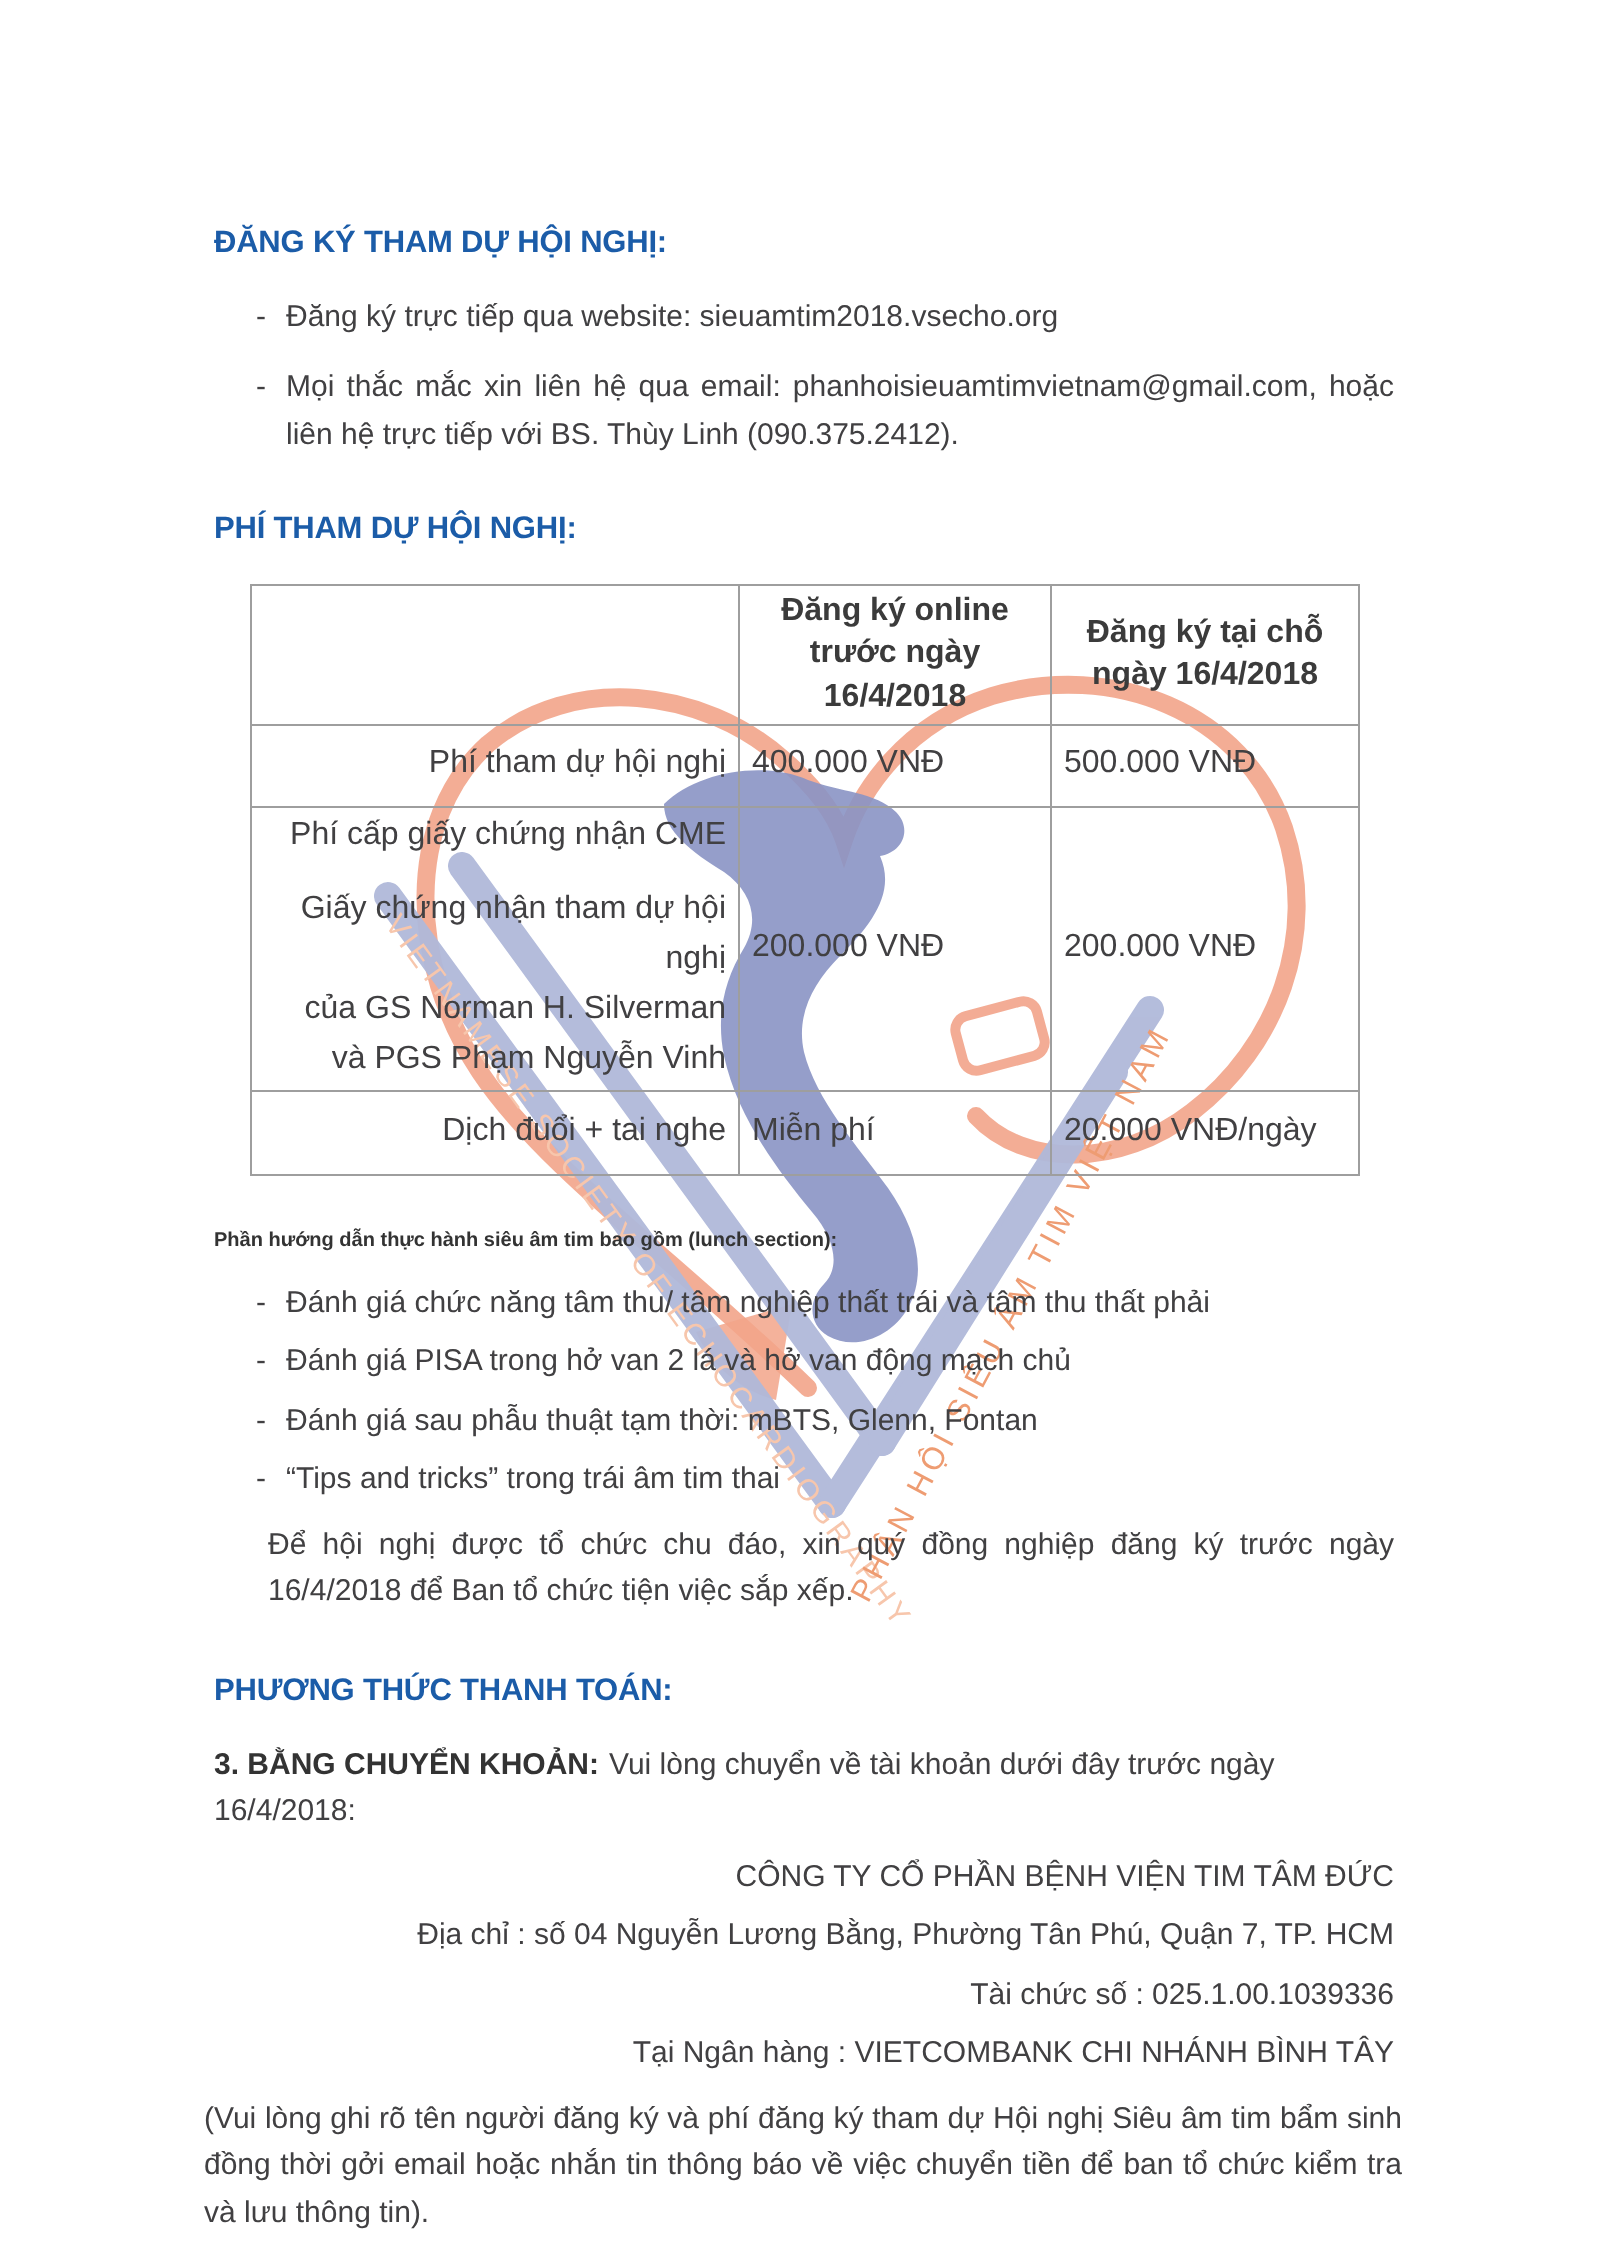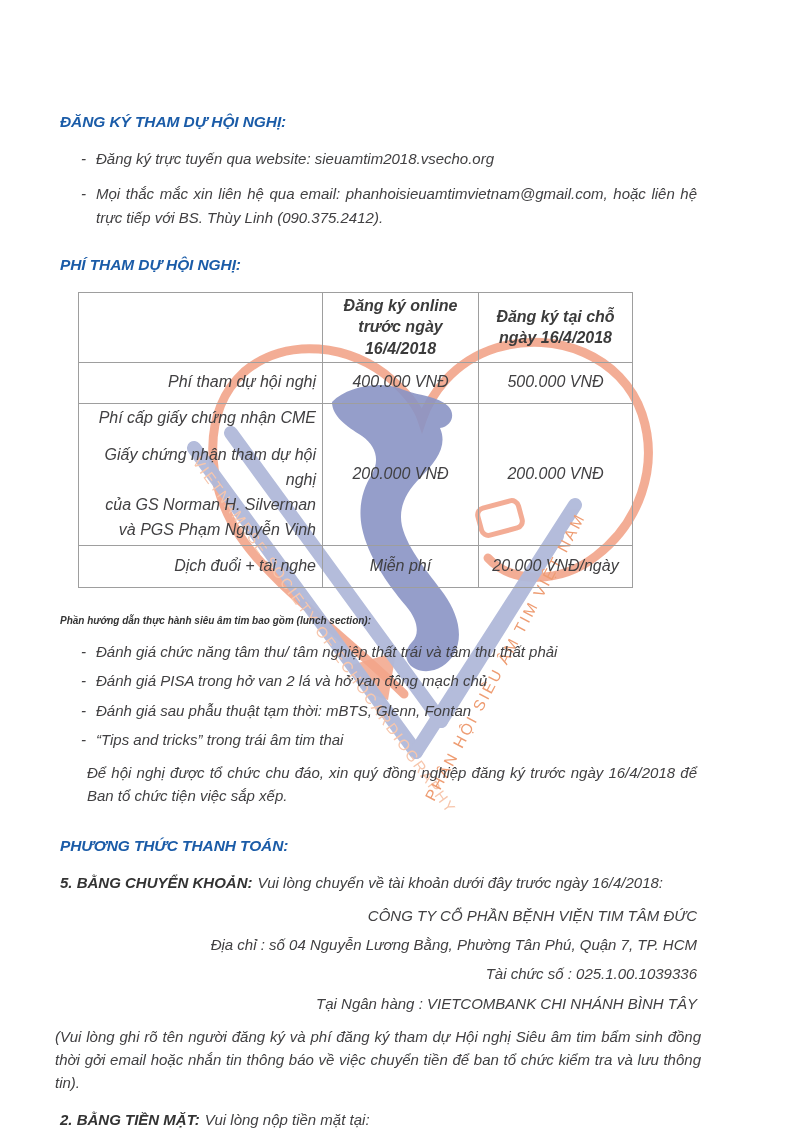--- a/index.html
+++ b/index.html
@@ -2,41 +2,41 @@
 <html><head>
 <meta charset="utf-8">
 <style>
   html,body { margin:0; padding:0; background:#ffffff; }
   .page {
     position:relative; width:800px; height:1131px; background:#ffffff;
     overflow:hidden; font-family:"Liberation Sans", sans-serif;
     color:#414042; font-size:15px; line-height:1.55;
   }
   .watermark { position:absolute; left:0; top:0; width:800px; height:1131px; z-index:0; pointer-events:none; }
-  .content { position:absolute; inset:0; z-index:1; padding:110px 103px 0 60px;font-style:italic; }
+  .content { position:absolute; inset:0; z-index:1; padding:110px 103px 0 107px; }
 
   .h-blue { color:#1b5ca8; font-weight:bold; font-size:15.5px; letter-spacing:-0.1px; margin:0 0 13px 0; }
   .h-dark { color:#333333; font-weight:bold; font-size:10px; margin:0 0 12px 0; }
 
   .bullets { margin:0 0 0 21px; }
   .bullet { display:flex; gap:10px; }
   .bullet .dash { flex:0 0 auto; }
   .bullet .txt { flex:1 1 auto; }
   .reg-bullets .bullet { margin-bottom:12px; }
   .reg-bullets .just { text-align:justify; }
   .lunch-bullets .bullet { margin-bottom:6px; }
 
   .sec-fees { margin-top:24px; }
   table.fees {
     border-collapse:collapse; width:554px; margin:15px 0 0 18px;
     font-size:16px; color:#414042; table-layout:fixed;
   }
   table.fees td { border:1px solid #9e9e9e; vertical-align:middle; padding:2px 6px; background:transparent; }
   table.fees td.lbl { text-align:right; padding-left:18px; }
-  table.fees td.val { text-align:center; }
+  table.fees td.val { }
   table.fees tr.hdr td { font-weight:bold; text-align:center; color:#3b3b3b; line-height:1.35; height:48px; }
   table.fees tr.r1 td { height:36px; }
   table.fees tr.r2 td { height:110px; }
   table.fees tr.r3 td { height:37px; }
   table.fees .p1 { margin:0 0 13px 0; }
   table.fees .ln { display:block; }
 
   .sec-lunch { margin-top:25px; }
   .lunch-note { margin:10px 0 0 27px; text-align:justify; }
 
@@ -97,21 +97,21 @@
     <text transform="translate(434,802) rotate(-62)" font-size="15.5" letter-spacing="2.5" font-family="Liberation Sans, sans-serif" fill="#ee9c72">PHÂN HỘI SIÊU ÂM TIM VIỆT NAM</text>
   </svg>
 
   <div class="content">
 
     <div class="sec-reg">
       <p class="h-blue">ĐĂNG KÝ THAM DỰ HỘI NGHỊ:</p>
       <div class="bullets reg-bullets">
         <div class="bullet">
           <span class="dash">-</span>
-          <span class="txt">Đăng ký trực tuyến qua website: sieuamtim2018.vsecho.org</span>
+          <span class="txt">Đăng ký trực tiếp qua website: sieuamtim2018.vsecho.org</span>
         </div>
         <div class="bullet">
           <span class="dash">-</span>
           <span class="txt just">Mọi thắc mắc xin liên hệ qua email: phanhoisieuamtimvietnam@gmail.com, hoặc liên hệ trực tiếp với BS. Thùy Linh (090.375.2412).</span>
         </div>
       </div>
     </div>
 
     <div class="sec-fees">
       <p class="h-blue">PHÍ THAM DỰ HỘI NGHỊ:</p>
@@ -177,21 +177,21 @@
           <span class="txt">“Tips and tricks” trong trái âm tim thai</span>
         </div>
       </div>
       <p class="lunch-note">Để hội nghị được tổ chức chu đáo, xin quý đồng nghiệp đăng ký trước ngày 16/4/2018 để Ban tổ chức tiện việc sắp xếp.</p>
     </div>
 
     <div class="sec-pay">
       <p class="h-blue">PHƯƠNG THỨC THANH TOÁN:</p>
 
       <p class="pay-item">
-        <strong>5. BẰNG CHUYỂN KHOẢN:</strong><span>Vui lòng chuyển về tài khoản dưới đây trước ngày 16/4/2018:</span>
+        <strong>3. BẰNG CHUYỂN KHOẢN:</strong><span>Vui lòng chuyển về tài khoản dưới đây trước ngày 16/4/2018:</span>
       </p>
       <div class="bank-lines">
         <div>CÔNG TY CỔ PHẦN BỆNH VIỆN TIM TÂM ĐỨC</div>
         <div>Địa chỉ : số 04 Nguyễn Lương Bằng, Phường Tân Phú, Quận 7, TP. HCM</div>
         <div>Tài chức số : 025.1.00.1039336</div>
         <div>Tại Ngân hàng : VIETCOMBANK CHI NHÁNH BÌNH TÂY</div>
       </div>
       <p class="pay-note">(Vui lòng ghi rõ tên người đăng ký và phí đăng ký tham dự Hội nghị Siêu âm tim bẩm sinh đồng thời gởi email hoặc nhắn tin thông báo về việc chuyển tiền để ban tổ chức kiểm tra và lưu thông tin).</p>
 
       <p class="pay-item">

